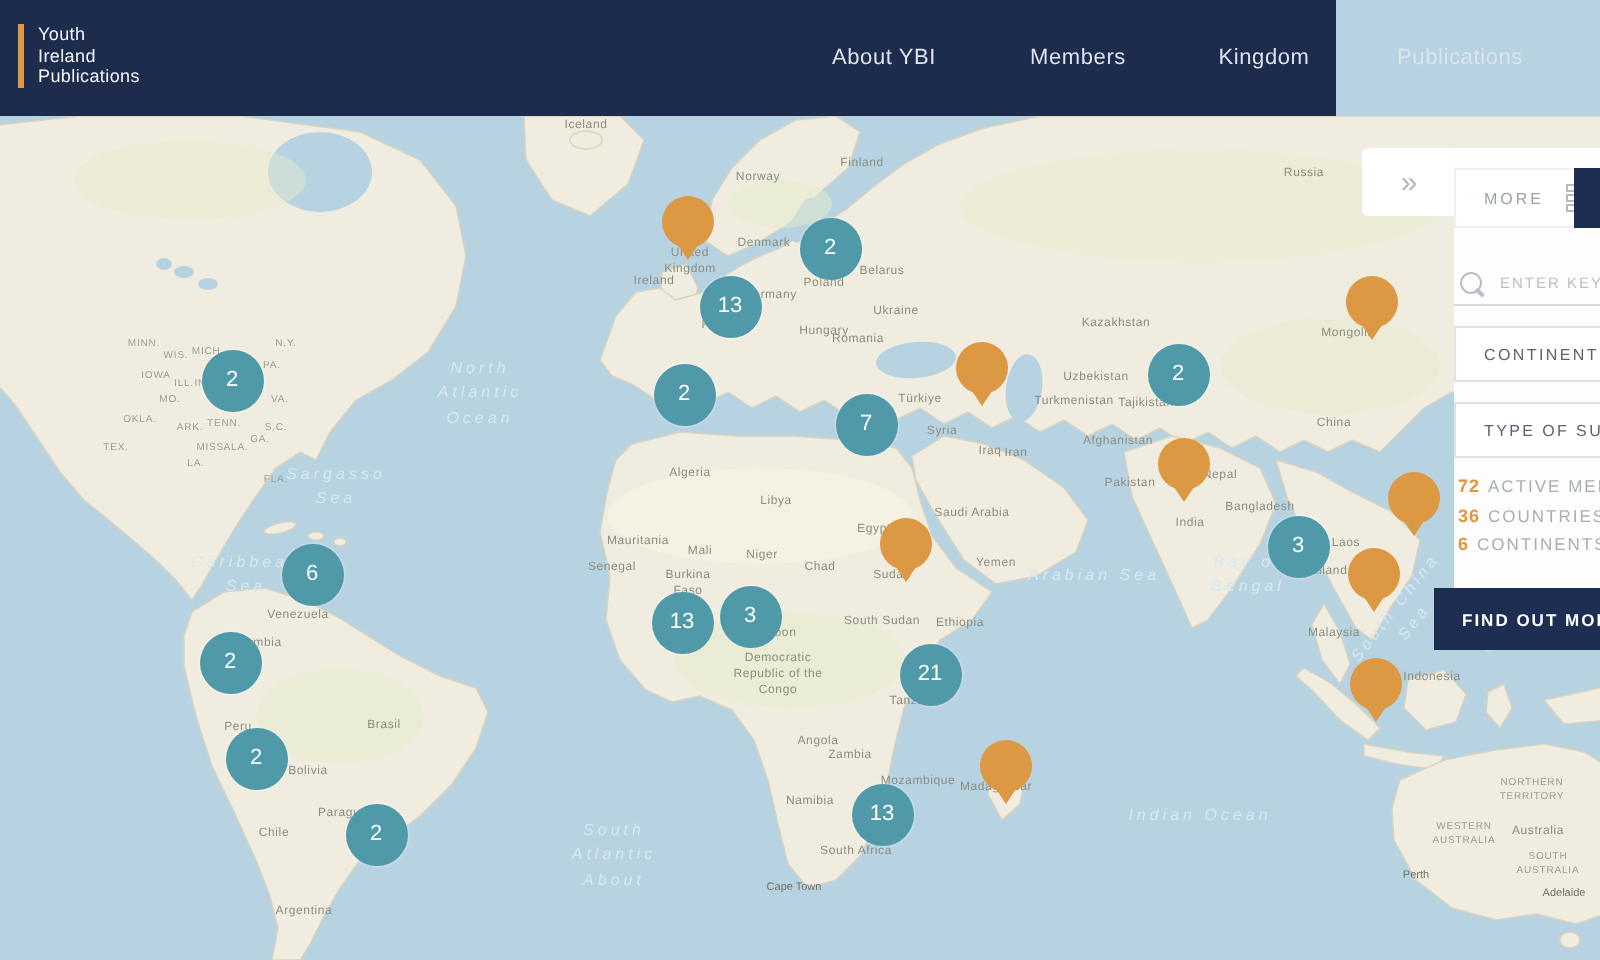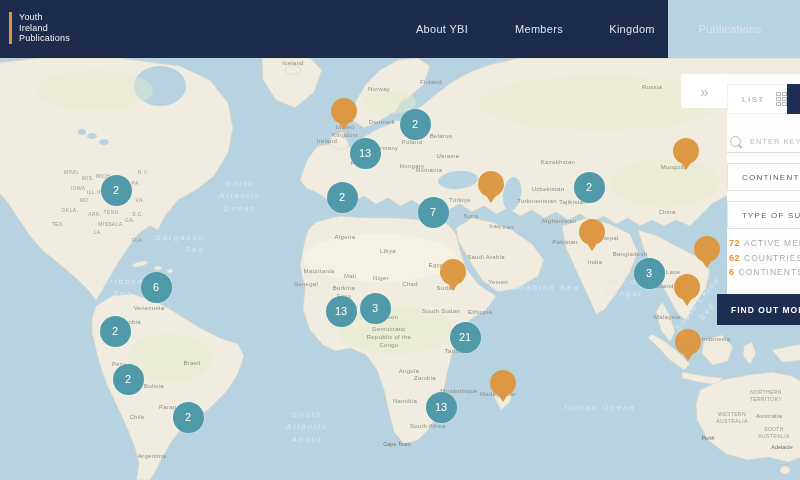--- a/index.html
+++ b/index.html
@@ -139,21 +139,21 @@
         <ellipse cx="600" cy="45" rx="120" ry="28" fill="#e6ecca" opacity="0.4"></ellipse>
         <ellipse cx="665" cy="125" rx="55" ry="24" fill="#e6ecca" opacity="0.45"></ellipse>
         <ellipse cx="170" cy="300" rx="42" ry="24" fill="#e6ecca" opacity="0.5"></ellipse>
         <ellipse cx="395" cy="272" rx="58" ry="24" fill="#e6ecca" opacity="0.5"></ellipse>
         <ellipse cx="380" cy="200" rx="76" ry="24" fill="#f7f3e3" opacity="0.8"></ellipse>
       </g>
     </svg>
 
     <div id="label-layer">
         <div class="mlabel ocean" style="left: 240px; top: 139px;">North Atlantic Ocean</div>
-        <div class="mlabel ocean" style="left: 168px; top: 186px; text-align: right;">Sargasso Sea</div>
+        <div class="mlabel ocean" style="left: 168px; top: 186px;">Sargasso Sea</div>
         <div class="mlabel ocean" style="left: 123px; top: 230px;">Caribbean Sea</div>
         <div class="mlabel ocean" style="left: 307px; top: 370px;">South Atlantic About</div>
         <div class="mlabel ocean" style="left: 600px; top: 350px;">Indian Ocean</div>
         <div class="mlabel ocean" style="left: 547px; top: 230px;">Arabian Sea</div>
         <div class="mlabel ocean" style="left: 624px; top: 230px;">Bay of Bengal</div>
         <div class="mlabel ocean" style="left: 703px; top: 250px; transform: translate(-50%, -50%) rotate(-52deg);">South China Sea</div>
         <div class="mlabel country" style="left: 293px; top: 6px;">Iceland</div>
         <div class="mlabel country" style="left: 379px; top: 32px;">Norway</div>
         <div class="mlabel country" style="left: 431px; top: 25px;">Finland</div>
         <div class="mlabel country" style="left: 652px; top: 30px;">Russia</div>
@@ -273,21 +273,21 @@
         <div class="pin" style="left: 675px; top: 271px;"></div>
         <div class="pin" style="left: 490px; top: 312px;"></div>
       </div>
 
     <div class="collapse-btn">
       <span>»</span>
     </div>
 
     <div class="panel">
       <div class="toggle">
-        <span class="list-label">LIST</span>
+        <span class="list-label">MORE</span>
         <span class="grid-icon">
           <i></i>
             <i></i>
             <i></i>
             <i></i>
             <i></i>
             <i></i>
             <i></i>
             <i></i>
             <i></i>
@@ -303,21 +303,21 @@
       </div>
       <div class="filter-box f2">
         <span>TYPE OF SUPPORT</span>
       </div>
       <div class="stats">
         <div class="stat-row">
           <span class="stat-value">72</span>
           <span class="stat-label">ACTIVE MEMBERS</span>
         </div>
         <div class="stat-row">
-          <span class="stat-value">62</span>
+          <span class="stat-value">36</span>
           <span class="stat-label">COUNTRIES</span>
         </div>
         <div class="stat-row">
           <span class="stat-value">6</span>
           <span class="stat-label">CONTINENTS</span>
         </div>
       </div>
     </div>
 
     <div class="cta">

